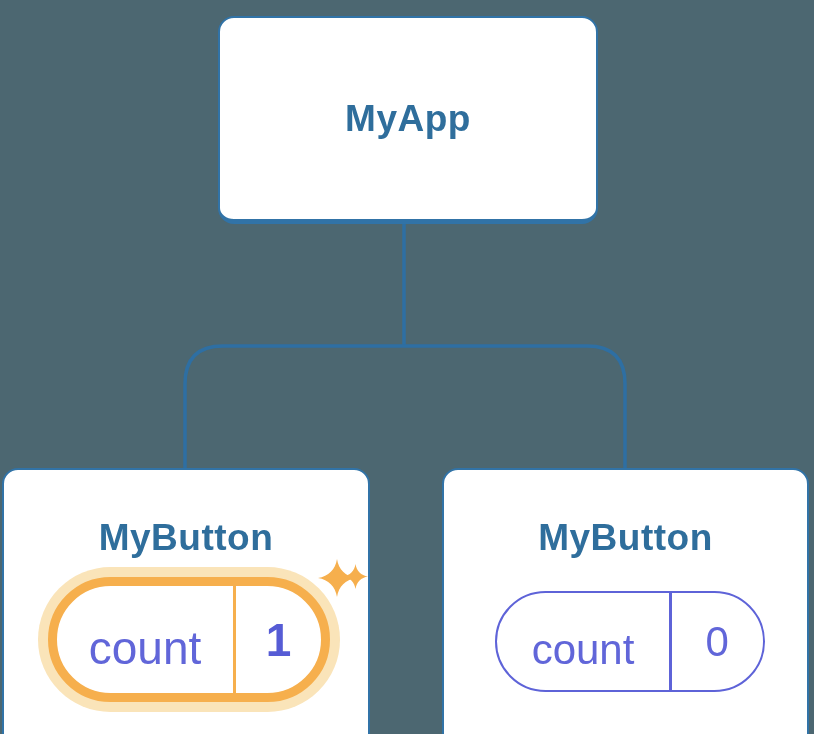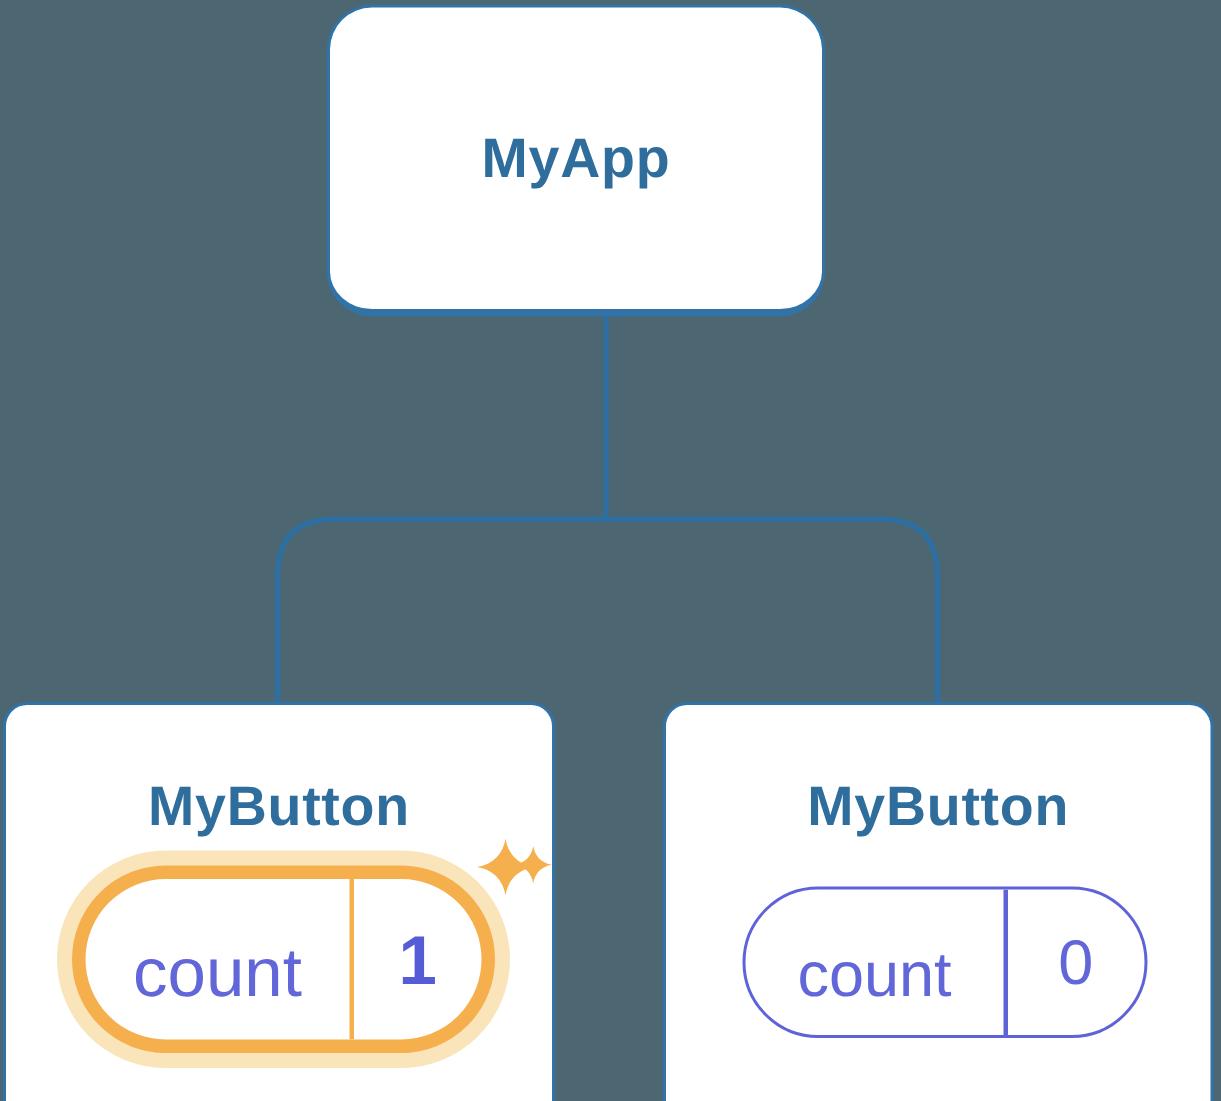--- a/index.html
+++ b/index.html
@@ -26,22 +26,22 @@
   .connectors path{fill:none;stroke:var(--line-blue);stroke-width:3.5px;}
 
   .node{
     position:absolute;
     background:var(--node-bg);
     border:2.5px solid var(--node-border);
     border-bottom-width:5px;
     border-radius:16px;
   }
   .node-root{
-    left:218px;top:3px;width:332px;height:208px;
-    display:flex;align-items:center;justify-content:center;border-radius:30px;
+    left:218px;top:16px;width:380px;height:208px;
+    display:flex;align-items:center;justify-content:center;
   }
   .node-title{
     color:var(--title-blue);
     font-size:37px;
     font-weight:600;
     letter-spacing:.5px;
   }
   .node-child{width:368px;height:340px;top:468px;}
   .node-child-left{left:2px;}
   .node-child-right{left:442px;width:367px;}

